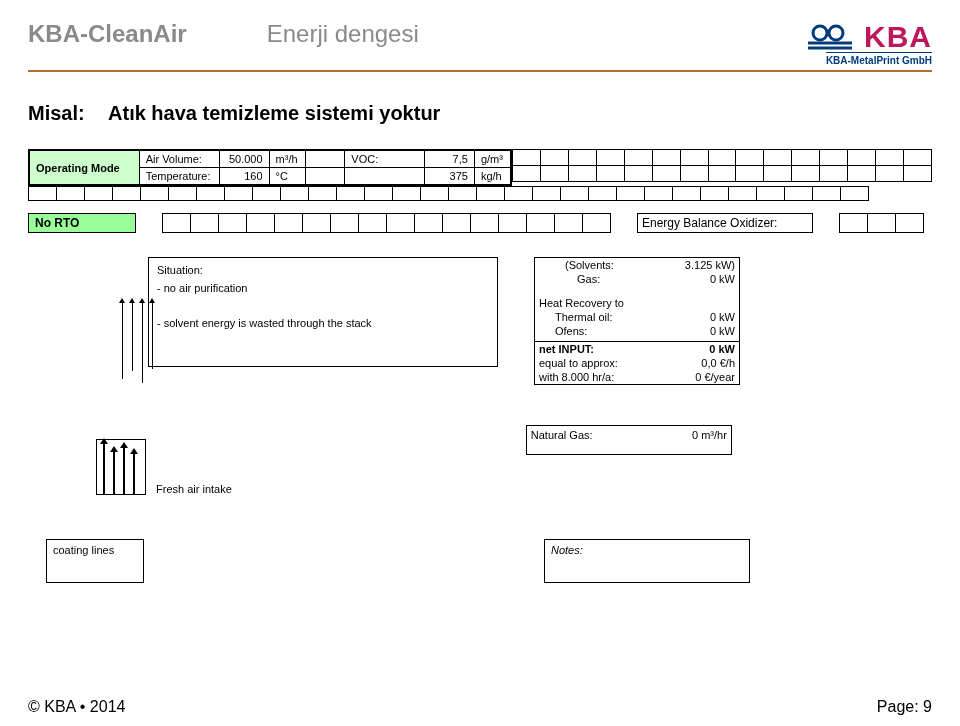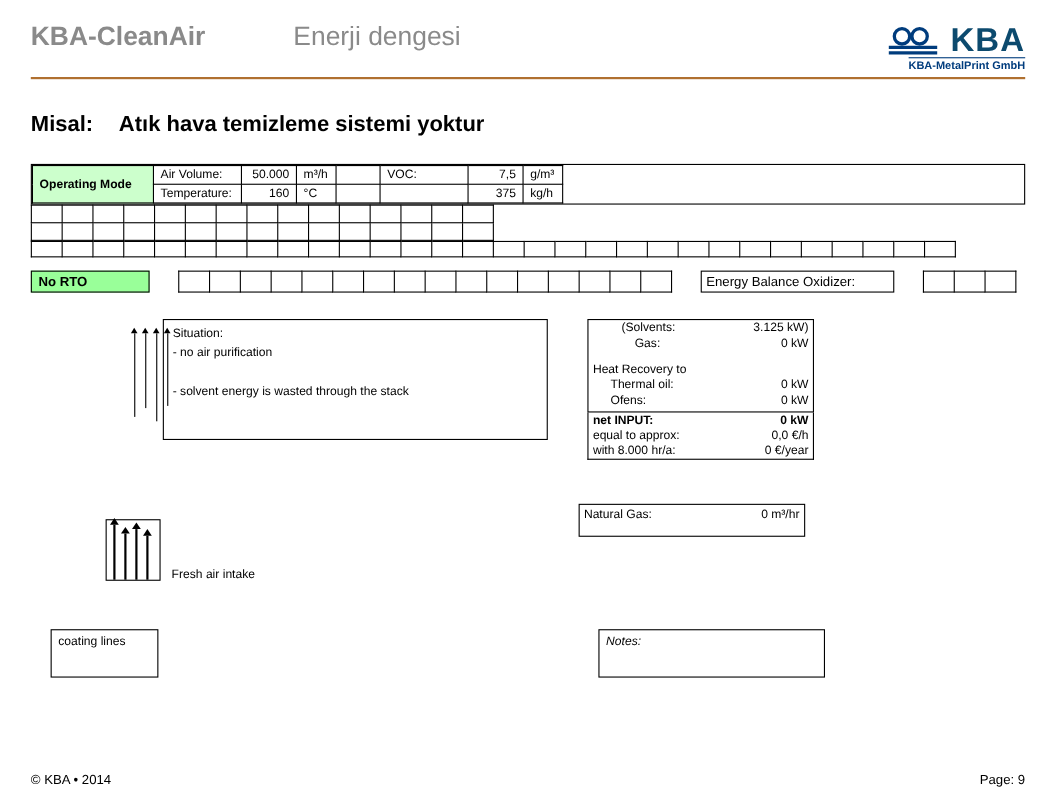--- a/index.html
+++ b/index.html
@@ -5,21 +5,21 @@
   * { box-sizing: border-box; margin: 0; padding: 0; }
   body { font-family: Arial, sans-serif; width: 960px; height: 726px; background: #fff; color: #000; font-size: 12px; position: relative; }
   .page { padding: 20px 28px; }
   .header { display: flex; justify-content: space-between; align-items: flex-start; border-bottom: 2px solid #b07030; padding-bottom: 4px; margin-bottom: 30px; }
   .header-left { display: flex; gap: 80px; align-items: baseline; }
   .title-main { font-size: 24px; font-weight: bold; color: #8a8a8a; }
   .title-sub { font-size: 24px; color: #8a8a8a; }
   .logo-block { display: flex; flex-direction: column; align-items: flex-end; }
   .logo-row { display: flex; align-items: center; gap: 8px; }
   .logo-svg { width: 50px; height: 28px; }
-  .logo-text { font-size: 30px; font-weight: bold; color: #0c4a6e; letter-spacing: 1px; }
+  .logo-text { font-size: 30px; font-weight: bold; color: #be185d; letter-spacing: 1px; }
   .logo-sub { font-size: 10px; color: #003c7d; font-weight: bold; margin-top: -2px; border-top: 1px solid #003c7d; padding-top: 2px; }
   .subtitle-row { margin-bottom: 24px; }
   .subtitle-label { font-size: 20px; font-weight: bold; color: #000; margin-right: 20px; }
   .subtitle-text { font-size: 20px; font-weight: bold; color: #000; }
   .grid-area { position: relative; }
   .params-box { border: 1px solid #000; display: inline-block; }
   .params-box table { border-collapse: collapse; }
   .params-box td { border: 1px solid #000; padding: 2px 6px; font-size: 11px; height: 16px; }
   .op-mode { background: #ccffcc; font-weight: bold; width: 110px; }
   .cell-label { width: 80px; }
@@ -49,21 +49,21 @@
   .arrows-box .arrow::after { content: ''; position: absolute; top: -6px; left: -3px; border-left: 4px solid transparent; border-right: 4px solid transparent; border-bottom: 6px solid #000; }
   .fresh-label { font-size: 11px; margin-top: 58px; }
   .right-box2 { border: 1px solid #000; width: 206px; font-size: 11px; margin-left: 258px; }
   .right-box2 table { width: 100%; border-collapse: collapse; }
   .right-box2 td { padding: 3px 4px; }
   .right-box2 .val { text-align: right; }
   .right-box2 .border-top td { border-top: 1px solid #000; }
   .notes-row { display: flex; margin-top: 44px; gap: 400px; }
   .coating-box { border: 1px solid #000; width: 98px; height: 44px; padding: 4px 6px; font-size: 11px; margin-left: 18px; }
   .notes-box { border: 1px solid #000; width: 206px; font-size: 11px; font-style: italic; padding: 4px 6px; }
-  .footer { position: absolute; bottom: 10px; left: 28px; right: 28px; display: flex; justify-content: space-between; font-size: 12px; }
+  .footer { position: absolute; bottom: 10px; left: 28px; right: 28px; display: flex; justify-content: space-between; font-size: 16px; }
   .top-arrows { position: absolute; left: 90px; top: 154px; width: 48px; height: 88px; }
   .top-arrows .ar { position: absolute; width: 1px; background: #000; height: 72px; }
   .top-arrows .ar::after { content: ''; position: absolute; top: -5px; left: -3px; border-left: 3.5px solid transparent; border-right: 3.5px solid transparent; border-bottom: 5px solid #000; }
 </style>
 </head>
 <body>
 
 <div class="page">
   <div class="header">
     <div class="header-left">
@@ -83,21 +83,21 @@
       <span class="logo-sub">KBA-MetalPrint GmbH</span>
     </div>
   </div>
 
   <div class="subtitle-row">
     <span class="subtitle-label">Misal:</span>
     <span class="subtitle-text">Atık hava temizleme sistemi yoktur</span>
   </div>
 
   <div class="grid-area">
-    <div style="display:flex;flex-direction:column;">
+    <div style="display:flex;">
       <div class="params-box">
         <table>
           <tbody>
               <tr>
             <td class="op-mode" rowspan="2">Operating Mode</td>
             <td class="cell-label">Air Volume:</td>
             <td class="cell-val">50.000</td>
             <td class="cell-unit">m³/h</td>
             <td class="cell-gap"></td>
             <td class="cell-label">VOC:</td>

